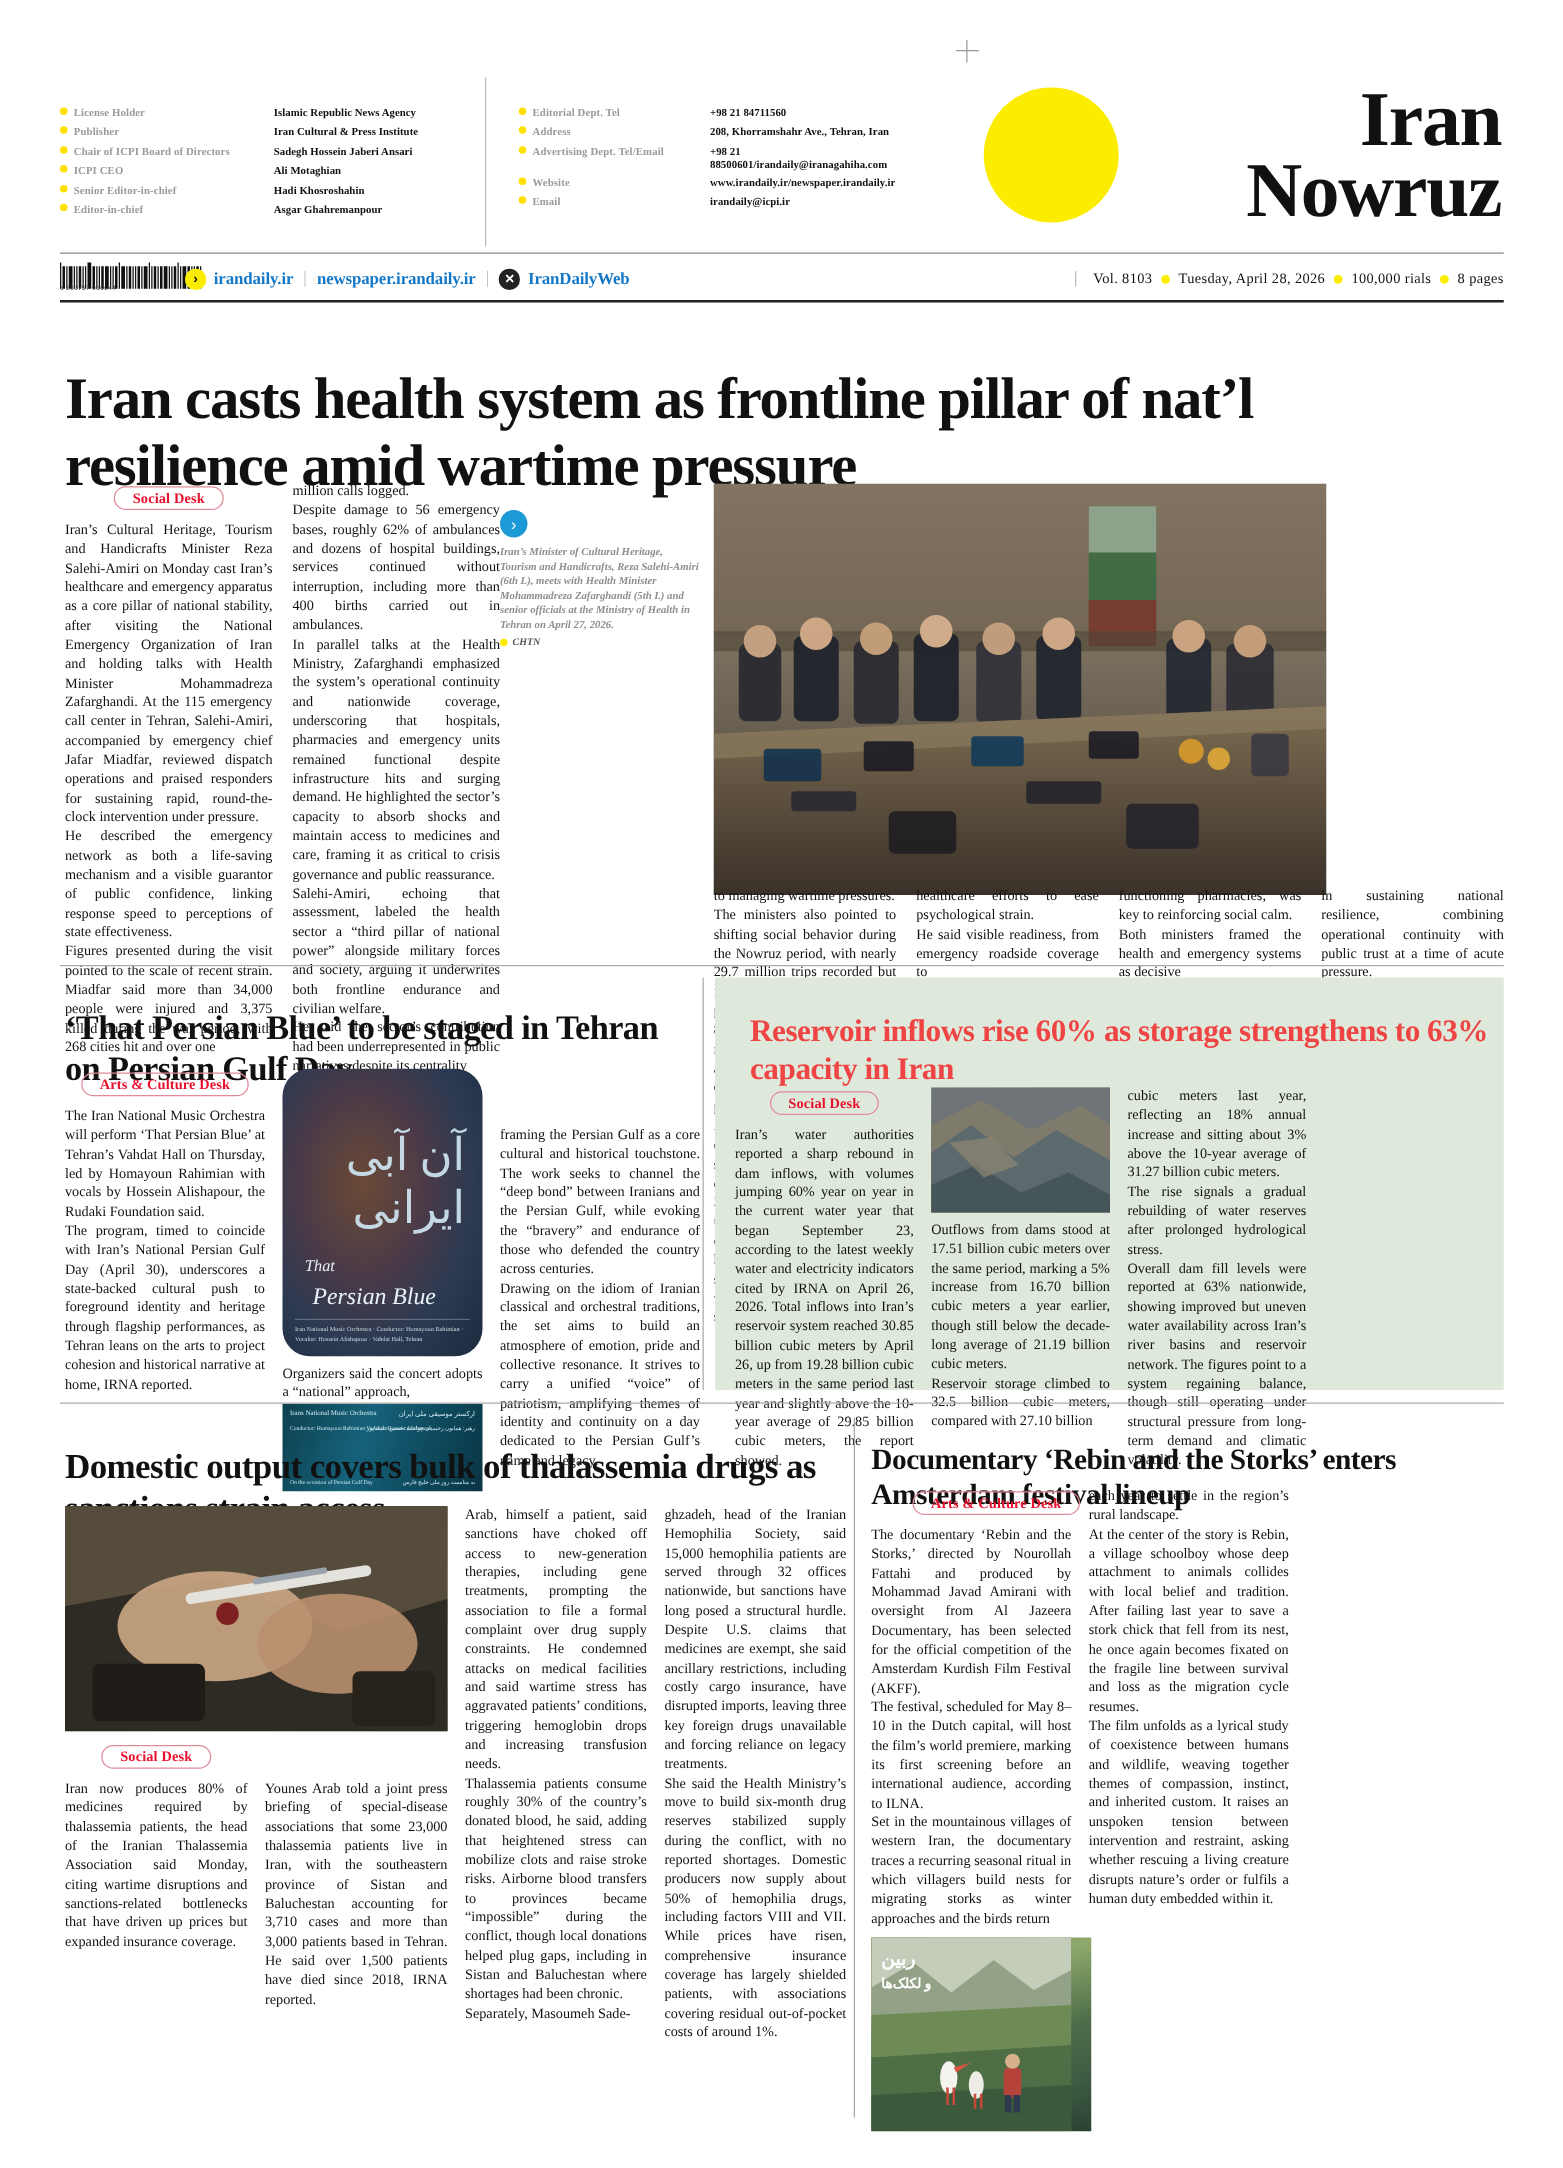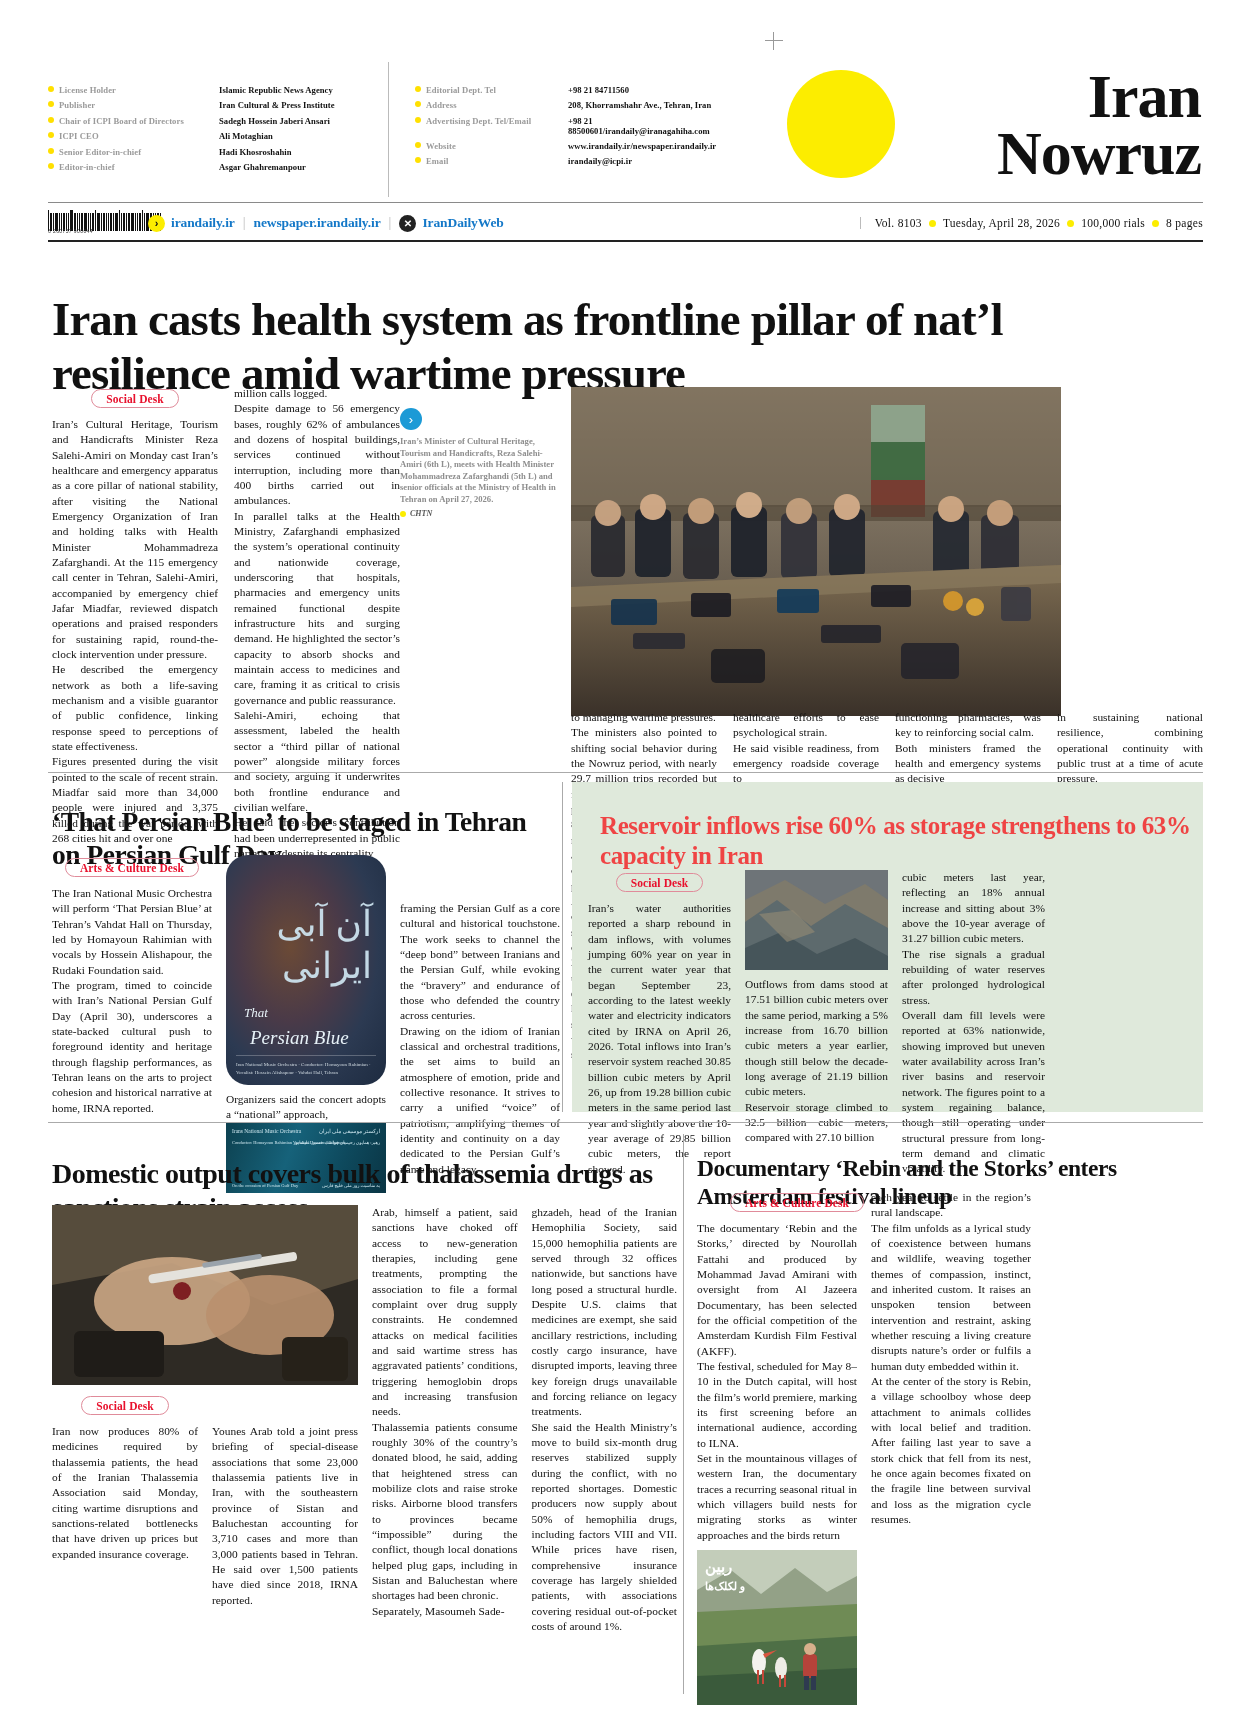--- a/index.html
+++ b/index.html
@@ -77,21 +77,21 @@
   .lead-c2 { width:166px; }
   .badge-wrap { width:166px; height:25px; display:flex; justify-content:center; align-items:center; margin-bottom:6px; }
 
   .photo-main { position:absolute; left:571px; top:387px; width:490px; height:329px;
                 background:linear-gradient(175deg,#8b7d6b 0%,#6f6358 22%,#4e4a44 45%,#3a3834 70%,#2b2a27 100%);
                 overflow:hidden; }
   .caption-col { position:absolute; left:400px; top:408px; width:160px; }
   .cap-arrow { width:22px; height:22px; border-radius:50%; background:#1c9ad6; color:#fff;
                display:flex; align-items:center; justify-content:center; font-size:13px;
                font-family:"Liberation Sans", sans-serif; margin-bottom:6px; }
-  .cap-text { font-size:8.6px; line-height:1.34; color:#8e8e8e; font-weight:600; }
+  .cap-text { font-size:8.6px; line-height:1.34; color:#8e8e8e; font-style:italic; font-weight:600; }
   .cap-credit { font-size:8px; color:#555; font-weight:700; margin-top:4px; display:flex; align-items:center; font-style:italic; }
   .cap-credit .d { width:6px; height:6px; border-radius:50%; background:#fced00; margin-right:4px; }
 
   .lead-bottom { position:absolute; left:571px; top:710px; width:632px; display:flex; gap:16px; }
   .lb-col { width:146px; }
 
   .hr-1 { position:absolute; left:48px; top:772px; width:1155px; height:1px; background:#aaa; }
 
   
   .pb-zone { position:absolute; left:52px; top:782px; width:508px; }
@@ -145,21 +145,21 @@
   .th-left-col { width:306px; }
 
   .vline-2 { position:absolute; left:683px; top:1134px; width:1px; height:560px; background:#aaa; }
 
   
   .doc-zone { position:absolute; left:697px; top:1134px; width:506px; }
   .doc-head { font-size:23.5px; font-weight:700; line-height:1.2; letter-spacing:-.4px; color:#111; }
   .doc-body { position:absolute; left:697px; top:1190px; width:506px; display:flex; gap:14px; }
   .doc-c { width:160px; }
   .doc-badge { width:200px; height:25px; display:flex; justify-content:center; align-items:center; margin-bottom:6px; }
-  .doc-photo { width:160px; height:155px; margin-top:7px;
+  .doc-photo { width:176px; height:155px; margin-top:7px;
                background:linear-gradient(165deg,#6f8a5a 0%,#8fa86b 25%,#4e6f4a 55%,#3b5a42 80%,#2a4233 100%);
                position:relative; overflow:hidden; }
 </style>
 </head>
 <body>
 
 <div class="page">
 
   <div class="crop-mark"></div>
 
@@ -589,19 +589,19 @@
             <rect x="114" y="126" width="5" height="14" fill="#2e3a50"></rect>
           </g>
           <text x="8" y="22" fill="#ffffff" font-size="15" font-family="Liberation Serif, serif" font-weight="bold">ربین</text>
           <text x="8" y="40" fill="#ffffff" font-size="11" font-family="Liberation Serif, serif" font-weight="bold">و لکلک‌ها</text>
         </svg>
       </div>
     </div>
     <div class="doc-c">
       <div class="col">
           <p>each year to settle in the region’s rural landscape.</p>
+          <p>At the center of the story is Rebin, a village schoolboy whose deep attachment to animals collides with local belief and tradition. After failing last year to save a stork chick that fell from its nest, he once again becomes fixated on the fragile line between survival and loss as the migration cycle resumes.</p>
           <p>The film unfolds as a lyrical study of coexistence between humans and wildlife, weaving together themes of compassion, instinct, and inherited custom. It raises an unspoken tension between intervention and restraint, asking whether rescuing a living creature disrupts nature’s order or fulfils a human duty embedded within it.</p>
-          <p>At the center of the story is Rebin, a village schoolboy whose deep attachment to animals collides with local belief and tradition. After failing last year to save a stork chick that fell from its nest, he once again becomes fixated on the fragile line between survival and loss as the migration cycle resumes.</p>
         </div>
     </div>
   </div>
 
 </div>
 
 </body></html>

